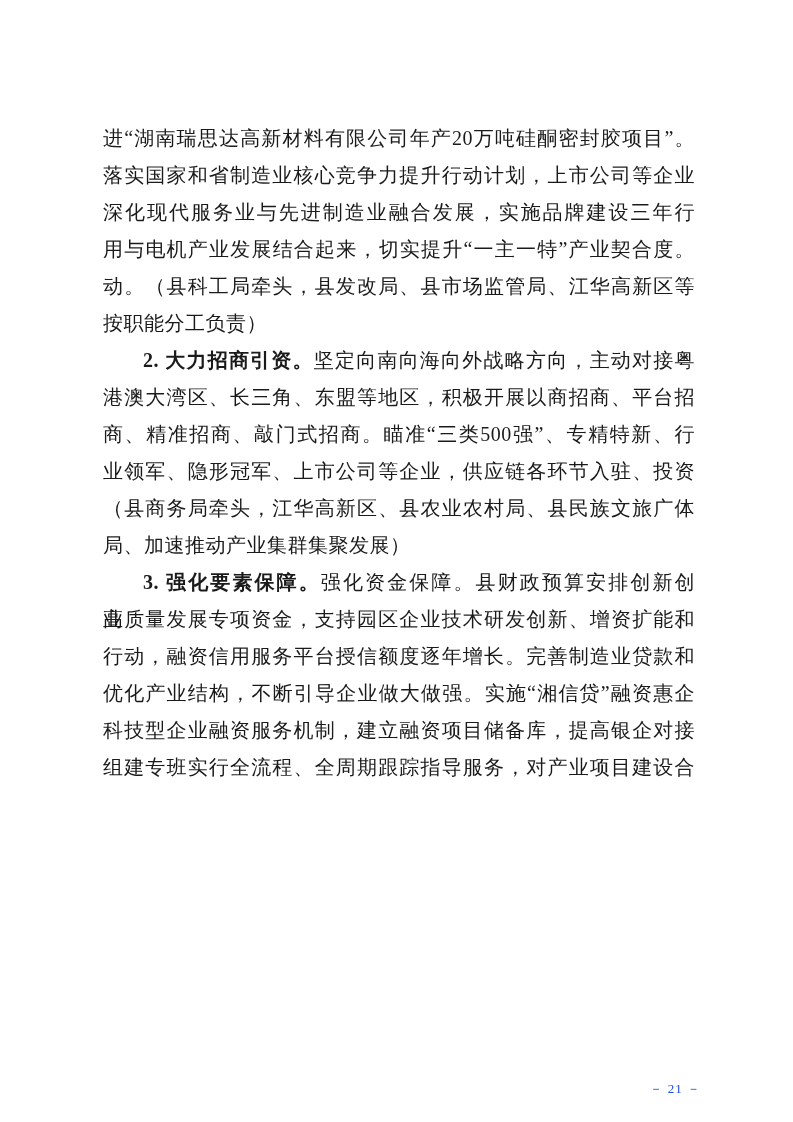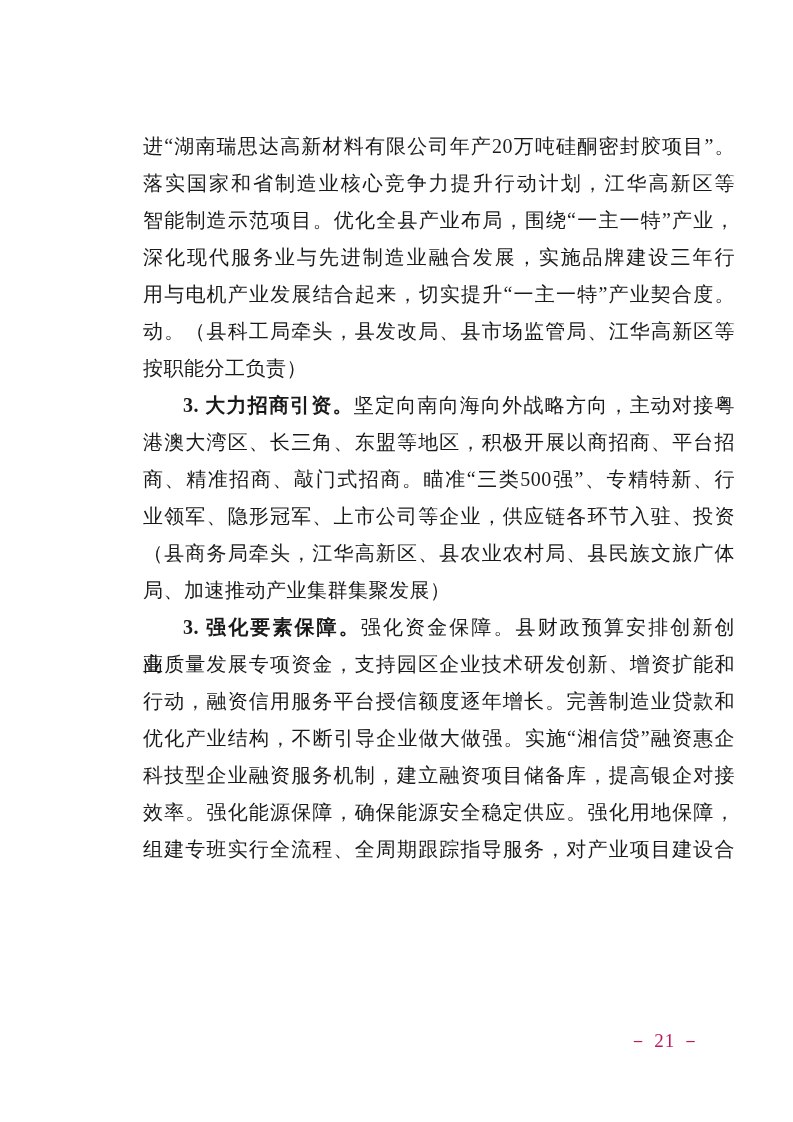--- a/index.html
+++ b/index.html
@@ -16,23 +16,22 @@
     position: relative;
     width: 793px;
     height: 1122px;
     background: #ffffff;
     overflow: hidden;
     color: #1a1a1a;
   }
   .content {
     position: absolute;
     left: 103px;
-    top: 128px;
+    top: 120px;
     width: 592px;
-    margin-left: 40px;
   }
   .line {
     font-size: 20px;
     line-height: 37px;
     height: 37px;
     text-align: justify;
     text-align-last: justify;
     text-justify: inter-character;
     letter-spacing: 0.5px;
     color: #1a1a1a;
@@ -42,46 +41,44 @@
   }
   .line.indent {
     text-indent: 2em;
   }
   .line .bold {
     font-weight: 700;
   }
   .page-number {
     position: absolute;
     right: 92px;
-    top: 1028px;
-    font-size: 19px;
+    top: 1080px;
+    font-size: 13px;
     letter-spacing: 1px;
-    color: #be185d;
+    color: #1d4ed8;
   }
 </style>
 </head>
 <body>
 
 <div class="page">
   <div class="content" id="content">
       <div class="line"><span>进“湖南瑞思达高新材料有限公司年产20万吨硅酮密封胶项目”。</span></div>
-      <div class="line"><span>落实国家和省制造业核心竞争力提升行动计划，江华高新区等</span></div>
-      <div class="line"><span>智能制造示范项目。优化全县产业布局，围绕“一主一特”产业，</span></div>
+      <div class="line"><span>落实国家和省制造业核心竞争力提升行动计划，上市公司等企业</span></div>
       <div class="line"><span>深化现代服务业与先进制造业融合发展，实施品牌建设三年行</span></div>
       <div class="line"><span>用与电机产业发展结合起来，切实提升“一主一特”产业契合度。</span></div>
       <div class="line"><span>动。（县科工局牵头，县发改局、县市场监管局、江华高新区等</span></div>
       <div class="line last"><span>按职能分工负责）</span></div>
-      <div class="line indent"><span class="bold">3. 大力招商引资。</span><span>坚定向南向海向外战略方向，主动对接粤</span></div>
+      <div class="line indent"><span class="bold">2. 大力招商引资。</span><span>坚定向南向海向外战略方向，主动对接粤</span></div>
       <div class="line"><span>港澳大湾区、长三角、东盟等地区，积极开展以商招商、平台招</span></div>
       <div class="line"><span>商、精准招商、敲门式招商。瞄准“三类500强”、专精特新、行</span></div>
       <div class="line"><span>业领军、隐形冠军、上市公司等企业，供应链各环节入驻、投资</span></div>
       <div class="line"><span>（县商务局牵头，江华高新区、县农业农村局、县民族文旅广体</span></div>
       <div class="line last"><span>局、加速推动产业集群集聚发展）</span></div>
       <div class="line indent"><span class="bold">3. 强化要素保障。</span><span>强化资金保障。县财政预算安排创新创业、</span></div>
       <div class="line"><span>高质量发展专项资金，支持园区企业技术研发创新、增资扩能和</span></div>
       <div class="line"><span>行动，融资信用服务平台授信额度逐年增长。完善制造业贷款和</span></div>
       <div class="line"><span>优化产业结构，不断引导企业做大做强。实施“湘信贷”融资惠企</span></div>
       <div class="line"><span>科技型企业融资服务机制，建立融资项目储备库，提高银企对接</span></div>
-      <div class="line"><span>效率。强化能源保障，确保能源安全稳定供应。强化用地保障，</span></div>
       <div class="line"><span>组建专班实行全流程、全周期跟踪指导服务，对产业项目建设合</span></div>
     </div>
   <div class="page-number">－ 21 －</div>
 </div>
 
 </body></html>

